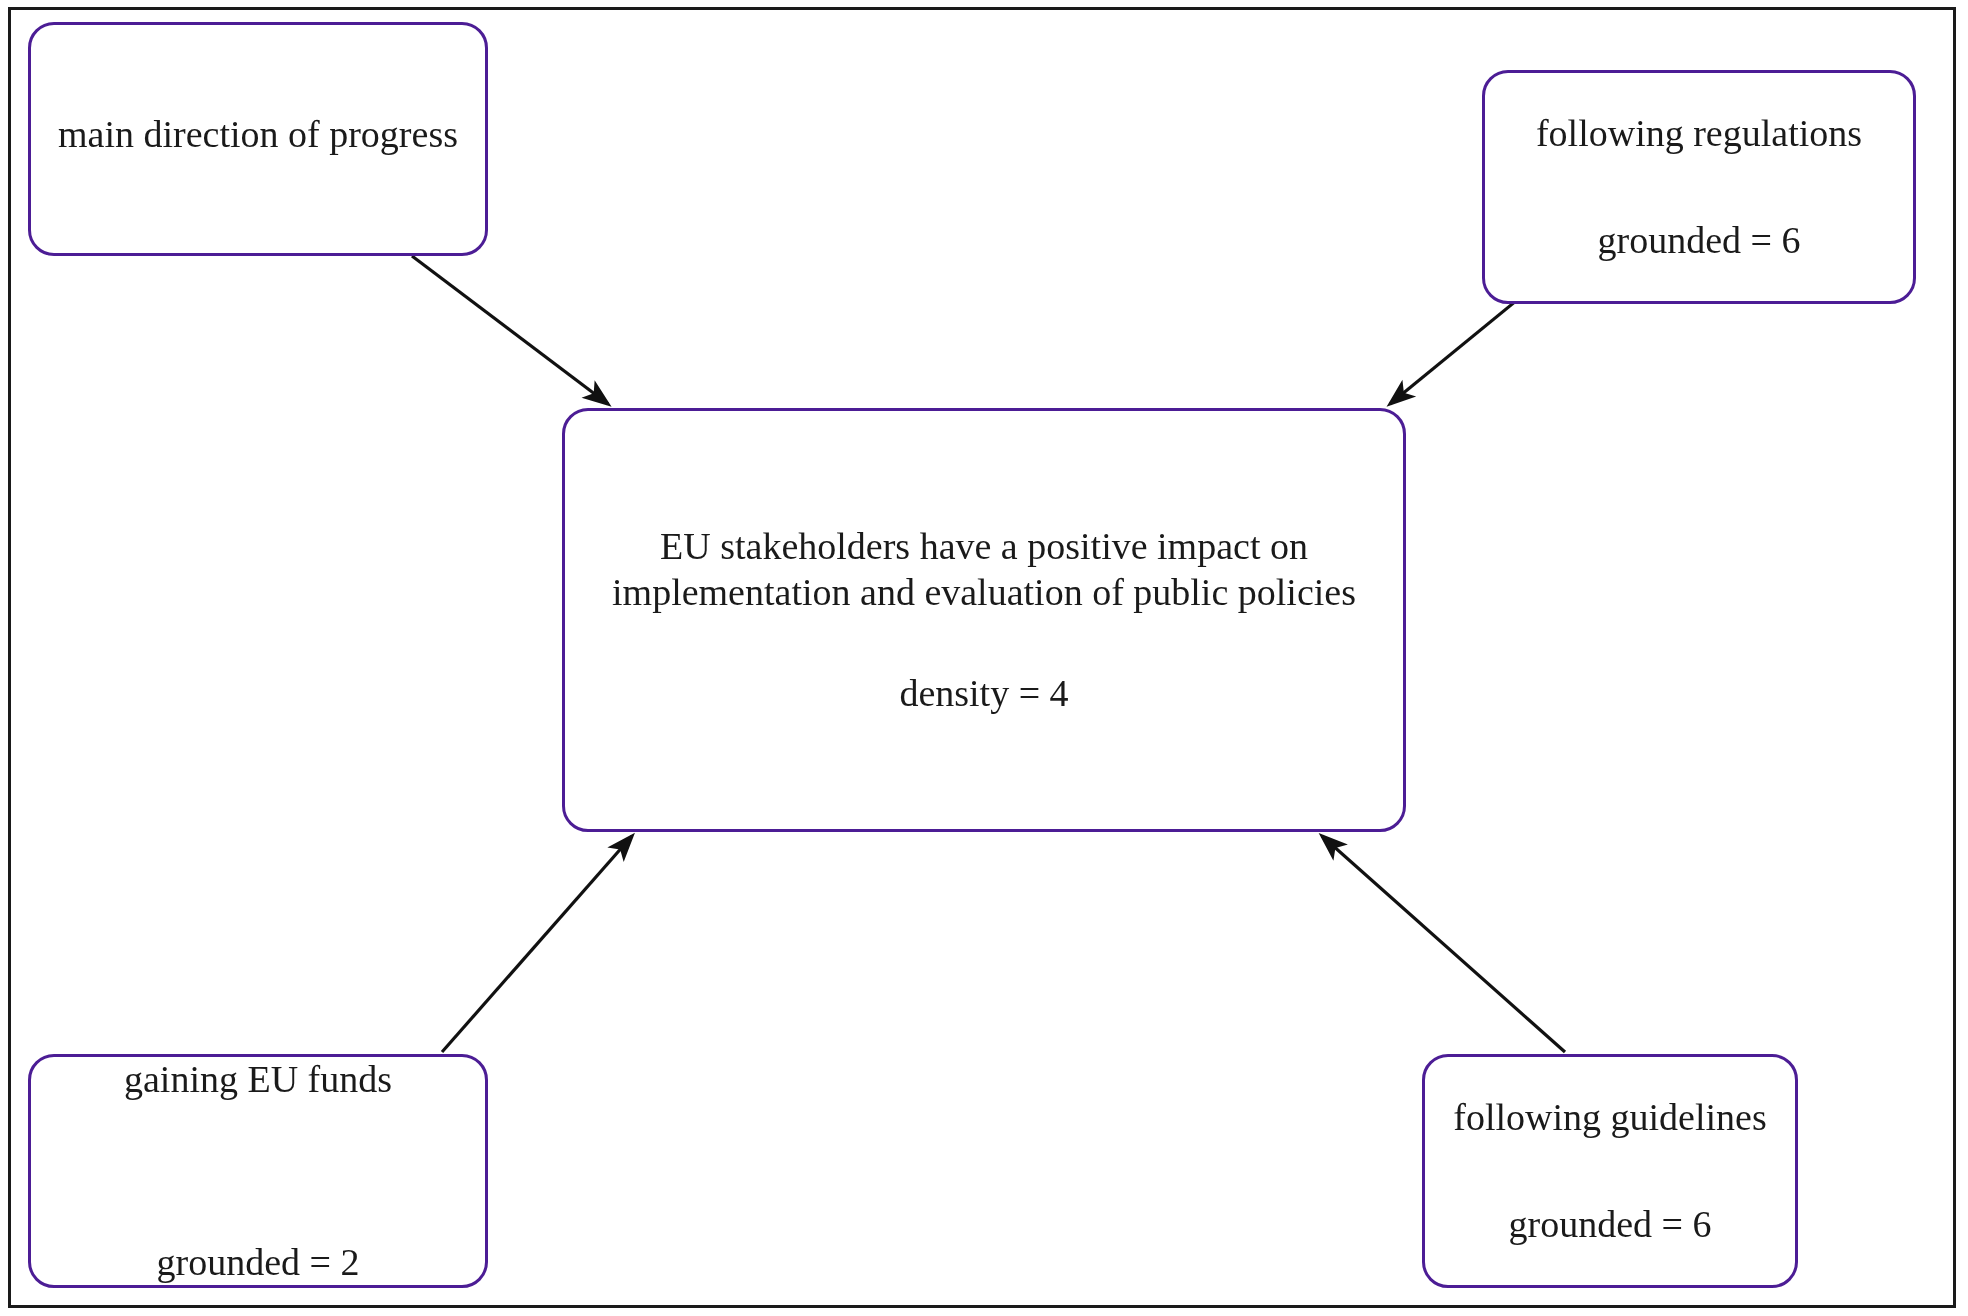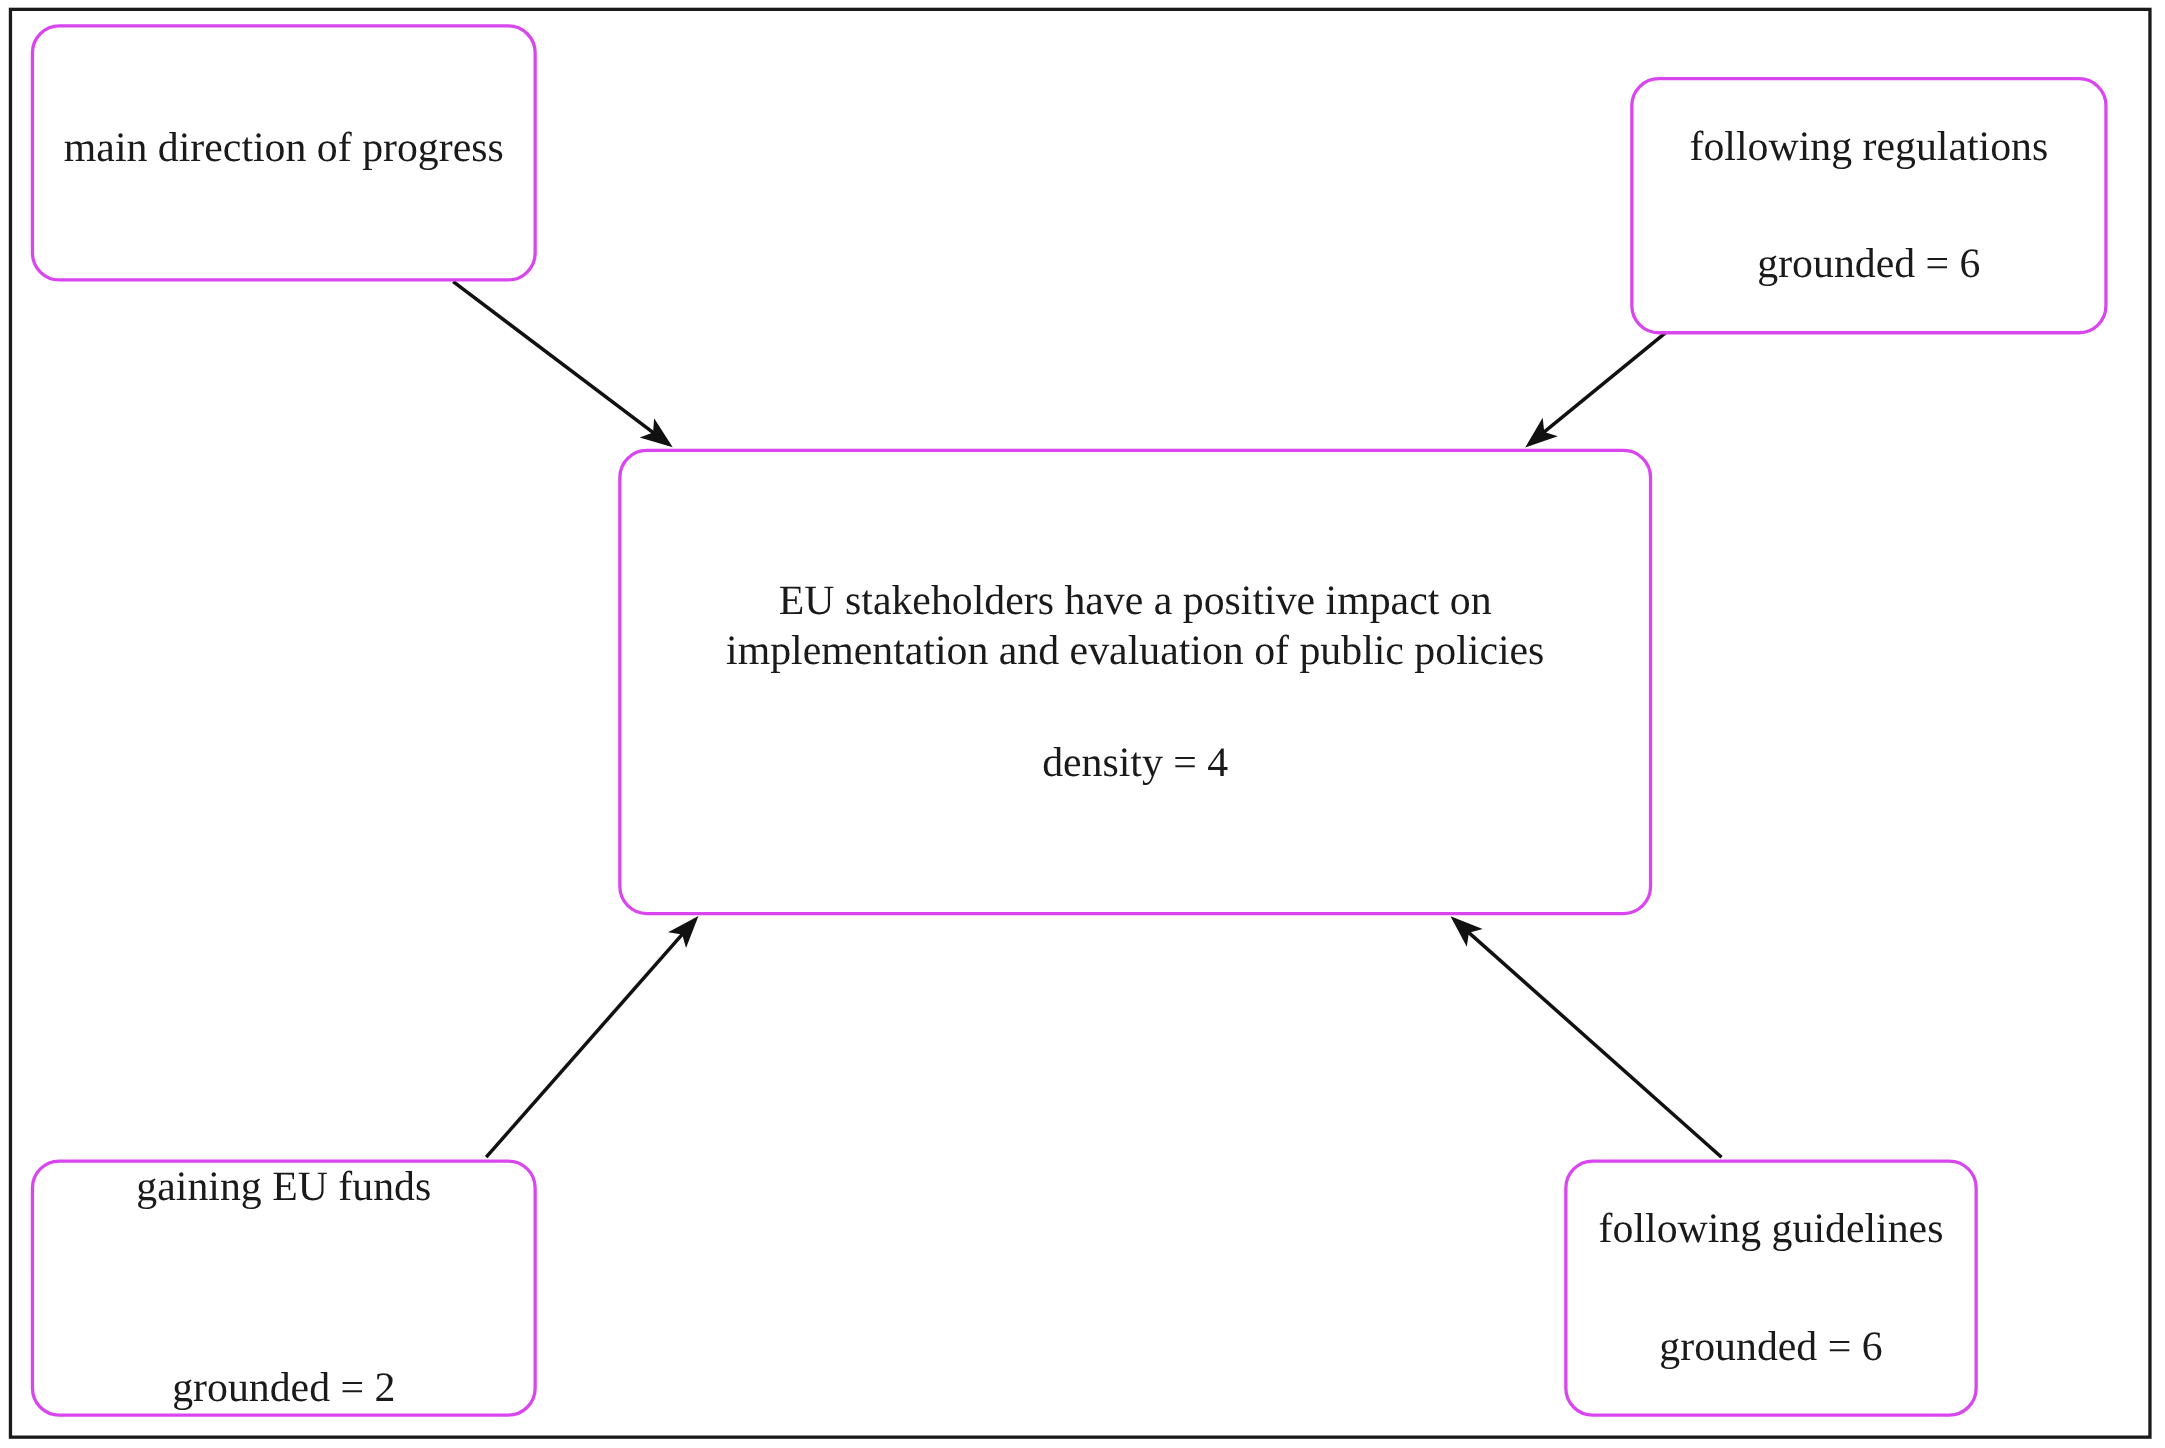--- a/index.html
+++ b/index.html
@@ -29,21 +29,21 @@
   #links {
     position: absolute;
     left: 0;
     top: 0;
     width: 1968px;
     height: 1316px;
   }
   .node {
     position: absolute;
     box-sizing: border-box;
-    border: 3px solid #d946ef;
+    border: 3px solid #4c1d95;
     border-radius: 26px;
     background: #ffffff;
     display: flex;
     flex-direction: column;
     align-items: center;
     justify-content: center;
     text-align: center;
     color: #1a1a1a;
   }
   .node .label {
@@ -72,21 +72,21 @@
     padding: 0 28px;
     line-height: 1.2;
   }
   .node.central .metric {
     margin-top: 56px;
   }
 
   
   #node-main-direction   { left: 28px;   top: 22px;   width: 460px;  height: 234px; }
   #node-following-regs   { left: 1482px; top: 22px;   width: 434px;  height: 234px; margin-top: 48px; }
-  #node-central          { left: 562px;  top: 408px;  width: 940px;  height: 424px; }
+  #node-central          { left: 562px;  top: 408px;  width: 844px;  height: 424px; }
   #node-gaining-funds    { left: 28px;   top: 1054px; width: 460px;  height: 234px; justify-content: space-between; }
   #node-following-guides { left: 1422px; top: 1054px; width: 376px;  height: 234px; }
 </style>
 </head>
 <body>
 
 <div id="canvas">
 
   <div id="frame"></div>
 

